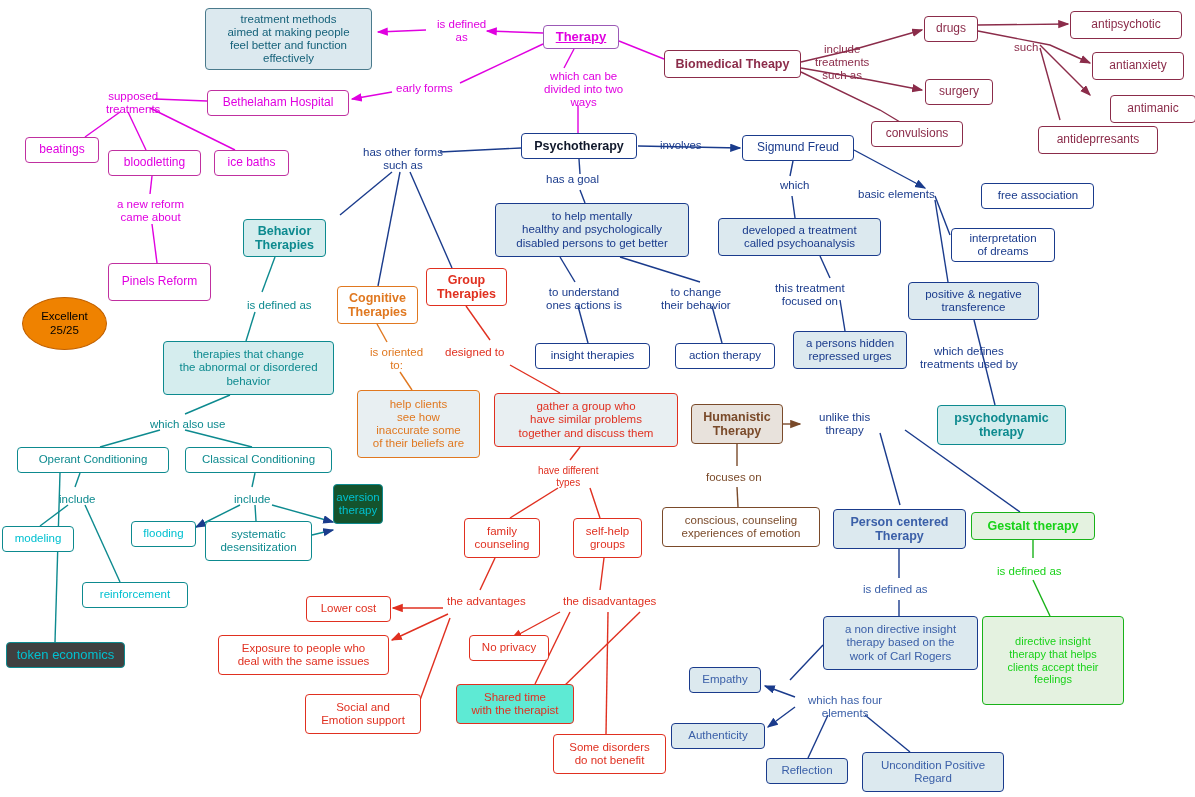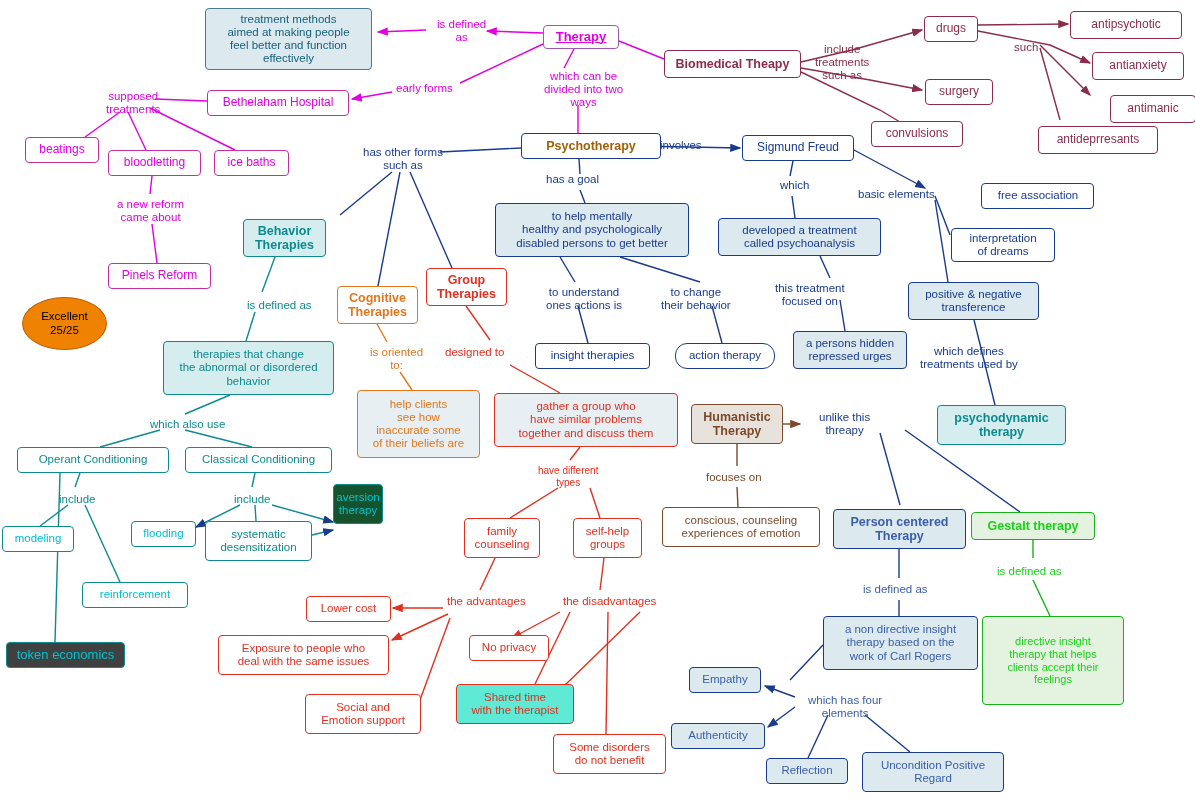--- a/index.html
+++ b/index.html
@@ -137,39 +137,39 @@
       <div class="node" style="left: 1070px; top: 11px; width: 112px; height: 28px; background: rgb(255, 255, 255); border-color: rgb(139, 44, 74); color: rgb(139, 44, 74); font-size: 12px; font-weight: 400; white-space: pre-line;">antipsychotic</div>
       <div class="node" style="left: 1092px; top: 52px; width: 92px; height: 28px; background: rgb(255, 255, 255); border-color: rgb(139, 44, 74); color: rgb(139, 44, 74); font-size: 12px; font-weight: 400; white-space: pre-line;">antianxiety</div>
       <div class="node" style="left: 1110px; top: 95px; width: 86px; height: 28px; background: rgb(255, 255, 255); border-color: rgb(139, 44, 74); color: rgb(139, 44, 74); font-size: 12px; font-weight: 400; white-space: pre-line;">antimanic</div>
       <div class="node" style="left: 1038px; top: 126px; width: 120px; height: 28px; background: rgb(255, 255, 255); border-color: rgb(139, 44, 74); color: rgb(139, 44, 74); font-size: 12px; font-weight: 400; white-space: pre-line;">antideprresants</div>
       <div class="node" style="left: 925px; top: 79px; width: 68px; height: 26px; background: rgb(255, 255, 255); border-color: rgb(139, 44, 74); color: rgb(139, 44, 74); font-size: 12px; font-weight: 400; white-space: pre-line;">surgery</div>
       <div class="node" style="left: 871px; top: 121px; width: 92px; height: 26px; background: rgb(255, 255, 255); border-color: rgb(139, 44, 74); color: rgb(139, 44, 74); font-size: 12px; font-weight: 400; white-space: pre-line;">convulsions</div>
       <div class="node" style="left: 207px; top: 90px; width: 142px; height: 26px; background: rgb(255, 255, 255); border-color: rgb(192, 48, 160); color: rgb(224, 0, 224); font-size: 12px; font-weight: 400; white-space: pre-line;">Bethelaham Hospital</div>
       <div class="node" style="left: 25px; top: 137px; width: 74px; height: 26px; background: rgb(255, 255, 255); border-color: rgb(192, 48, 160); color: rgb(224, 0, 224); font-size: 12px; font-weight: 400; white-space: pre-line;">beatings</div>
       <div class="node" style="left: 108px; top: 150px; width: 93px; height: 26px; background: rgb(255, 255, 255); border-color: rgb(192, 48, 160); color: rgb(224, 0, 224); font-size: 12px; font-weight: 400; white-space: pre-line;">bloodletting</div>
       <div class="node" style="left: 214px; top: 150px; width: 75px; height: 26px; background: rgb(255, 255, 255); border-color: rgb(192, 48, 160); color: rgb(224, 0, 224); font-size: 12px; font-weight: 400; white-space: pre-line;">ice baths</div>
-      <div class="node" style="left: 108px; top: 263px; width: 103px; height: 26px; background: rgb(255, 255, 255); border-color: rgb(192, 48, 160); color: rgb(224, 0, 224); font-size: 12px; font-weight: 400; white-space: pre-line;">Pinels Reform</div>
-      <div class="node" style="left: 521px; top: 133px; width: 140px; height: 26px; background: rgb(255, 255, 255); border-color: rgb(26, 59, 140); color: #a16207; font-size: 12.5px; font-weight: 700; white-space: pre-line;">Psychotherapy</div>
+      <div class="node" style="left: 108px; top: 263px; width: 103px; height: 38px; background: rgb(255, 255, 255); border-color: rgb(192, 48, 160); color: rgb(224, 0, 224); font-size: 12px; font-weight: 400; white-space: pre-line;">Pinels Reform</div>
+      <div class="node" style="left: 521px; top: 133px; width: 116px; height: 26px; background: rgb(255, 255, 255); border-color: rgb(26, 59, 140); color: #0f172a; font-size: 12.5px; font-weight: 700; white-space: pre-line;">Psychotherapy</div>
       <div class="node" style="left: 742px; top: 135px; width: 112px; height: 26px; background: rgb(255, 255, 255); border-color: rgb(26, 59, 140); color: rgb(26, 59, 140); font-size: 12px; font-weight: 400; white-space: pre-line;">Sigmund Freud</div>
       <div class="node" style="left: 981px; top: 183px; width: 113px; height: 26px; background: rgb(255, 255, 255); border-color: rgb(26, 59, 140); color: rgb(26, 59, 140); font-size: 11.5px; font-weight: 400; white-space: pre-line; padding-left: 6px;">free association</div>
       <div class="node" style="left: 951px; top: 228px; width: 104px; height: 34px; background: rgb(255, 255, 255); border-color: rgb(26, 59, 140); color: rgb(26, 59, 140); font-size: 11.5px; font-weight: 400; white-space: pre-line;">interpretation
 of dreams</div>
       <div class="node" style="left: 718px; top: 218px; width: 163px; height: 38px; background: rgb(220, 233, 239); border-color: rgb(26, 59, 140); color: rgb(26, 59, 140); font-size: 11.5px; font-weight: 400; white-space: pre-line;">developed a treatment
 called psychoanalysis</div>
       <div class="node" style="left: 908px; top: 282px; width: 131px; height: 38px; background: rgb(220, 233, 239); border-color: rgb(26, 59, 140); color: rgb(26, 59, 140); font-size: 11.5px; font-weight: 400; white-space: pre-line;">positive &amp; negative
 transference</div>
       <div class="node" style="left: 793px; top: 331px; width: 114px; height: 38px; background: rgb(220, 233, 239); border-color: rgb(26, 59, 140); color: rgb(26, 59, 140); font-size: 11.5px; font-weight: 400; white-space: pre-line;">a persons hidden
 repressed urges</div>
       <div class="node" style="left: 937px; top: 405px; width: 129px; height: 40px; background: rgb(213, 237, 238); border-color: rgb(13, 138, 143); color: rgb(13, 138, 143); font-size: 12.5px; font-weight: 700; white-space: pre-line;">psychodynamic
 therapy</div>
       <div class="node" style="left: 495px; top: 203px; width: 194px; height: 54px; background: rgb(220, 233, 239); border-color: rgb(26, 59, 140); color: rgb(26, 59, 140); font-size: 11.5px; font-weight: 400; white-space: pre-line;">to help mentally
 healthy and psychologically
 disabled persons to get better</div>
       <div class="node" style="left: 535px; top: 343px; width: 115px; height: 26px; background: rgb(255, 255, 255); border-color: rgb(26, 59, 140); color: rgb(26, 59, 140); font-size: 11.5px; font-weight: 400; white-space: pre-line;">insight therapies</div>
-      <div class="node" style="left: 675px; top: 343px; width: 100px; height: 26px; background: rgb(255, 255, 255); border-color: rgb(26, 59, 140); color: rgb(26, 59, 140); font-size: 11.5px; font-weight: 400; white-space: pre-line; border-radius: 12px;">action therapy</div>
+      <div class="node" style="left: 675px; top: 343px; width: 100px; height: 26px; background: rgb(255, 255, 255); border-color: rgb(26, 59, 140); color: rgb(26, 59, 140); font-size: 11.5px; font-weight: 400; white-space: pre-line;">action therapy</div>
       <div class="node" style="left: 243px; top: 219px; width: 83px; height: 38px; background: rgb(213, 237, 238); border-color: rgb(13, 138, 143); color: rgb(13, 138, 143); font-size: 12.5px; font-weight: 700; white-space: pre-line;">Behavior
 Therapies</div>
       <div class="node" style="left: 337px; top: 286px; width: 81px; height: 38px; background: rgb(255, 255, 255); border-color: rgb(224, 120, 32); color: rgb(224, 120, 32); font-size: 12.5px; font-weight: 700; white-space: pre-line;">Cognitive
 Therapies</div>
       <div class="node" style="left: 426px; top: 268px; width: 81px; height: 38px; background: rgb(255, 255, 255); border-color: rgb(224, 48, 32); color: rgb(224, 48, 32); font-size: 12.5px; font-weight: 700; white-space: pre-line;">Group
 Therapies</div>
       <div class="node" style="left: 163px; top: 341px; width: 171px; height: 54px; background: rgb(213, 237, 238); border-color: rgb(13, 138, 143); color: rgb(13, 138, 143); font-size: 11.5px; font-weight: 400; white-space: pre-line;">therapies that change
 the abnormal or disordered
 behavior</div>
       <div class="node" style="left: 17px; top: 447px; width: 152px; height: 26px; background: rgb(255, 255, 255); border-color: rgb(13, 138, 143); color: rgb(13, 138, 143); font-size: 11.5px; font-weight: 400; white-space: pre-line;">Operant Conditioning</div>

